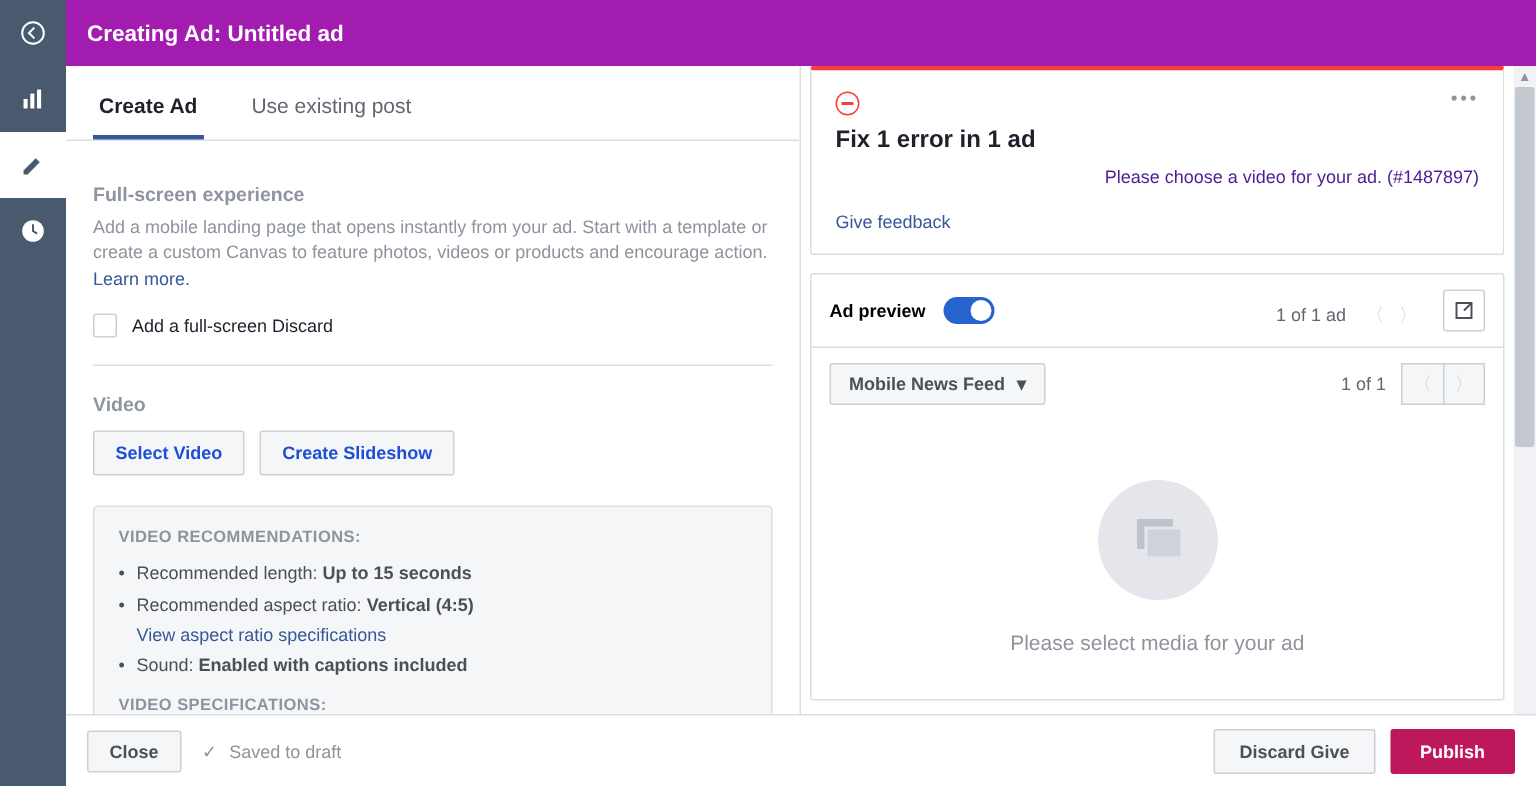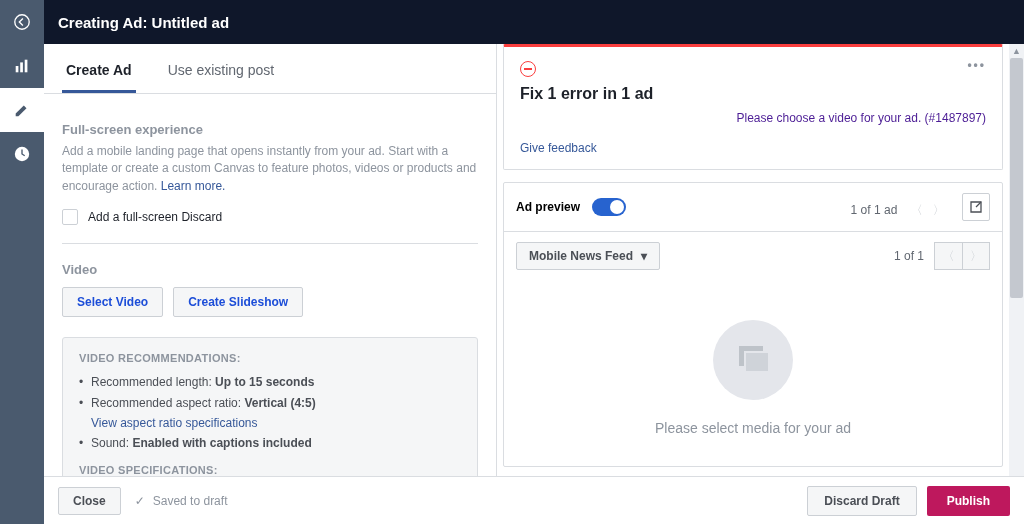--- a/index.html
+++ b/index.html
@@ -4,25 +4,25 @@
   <style>
     * { margin: 0; padding: 0; box-sizing: border-box; font-family: Helvetica, Arial, sans-serif; }
     body { background: #e9ebee; width: 1024px; height: 524px; overflow: hidden; display: flex; }
     
     .left-rail { width: 44px; background: #4a5a6e; display: flex; flex-direction: column; flex-shrink: 0; }
     .rail-item { width: 44px; height: 44px; display: flex; align-items: center; justify-content: center; cursor: pointer; }
     .rail-item.active { background: #fff; }
     .rail-item svg { width: 18px; height: 18px; }
     
     .main { flex: 1; display: flex; flex-direction: column; background: #fff; }
-    .header { height: 44px; background: #0f172a; display: flex; align-items: center; padding: 0 14px; color: #fff; font-size: 15px; font-weight: bold; flex-shrink: 0; }
+    .header { height: 44px; background: #a21caf; display: flex; align-items: center; padding: 0 14px; color: #fff; font-size: 15px; font-weight: bold; flex-shrink: 0; }
     
     .content { flex: 1; display: flex; overflow: hidden; }
     
-    .left-col { width: 453px; border-right: 1px solid #dadde1; display: flex; flex-direction: column; overflow-y: auto; }
+    .left-col { width: 490px; border-right: 1px solid #dadde1; display: flex; flex-direction: column; overflow-y: auto; }
     
     .tabs { display: flex; border-bottom: 1px solid #dadde1; padding: 0 18px; padding-top: 10px; flex-shrink: 0; }
     .tab { padding: 8px 4px 12px; margin-right: 28px; font-size: 14px; color: #616770; cursor: pointer; border-bottom: 3px solid transparent; }
     .tab.active { font-weight: bold; border-bottom-color: #365899; color: #1d2129; }
     
     .panel-body { padding: 0 18px 18px; overflow-y: auto; color: #1d2129; font-size: 12px; }
     .section-title { font-weight: bold; color: #8d949e; font-size: 13px; margin-top: 28px; margin-bottom: 6px; }
     .section-desc { color: #8d949e; line-height: 1.45; margin-bottom: 14px; }
     .link { color: #365899; cursor: pointer; }
     .checkbox-row { display: flex; align-items: center; gap: 10px; margin-bottom: 18px; }
@@ -213,17 +213,17 @@
 
   </div>
 
   <div class="footer">
     <button class="close-btn">Close</button>
     <div class="saved-status">
       <span class="check">✓</span>
       <span>Saved to draft</span>
     </div>
     <div class="right-buttons">
-      <button class="discard-btn">Discard Draft</button>
+      <button class="discard-btn">Discard Give</button>
       <button class="publish-btn">Publish</button>
     </div>
   </div>
 </div>
 
 </body></html>

